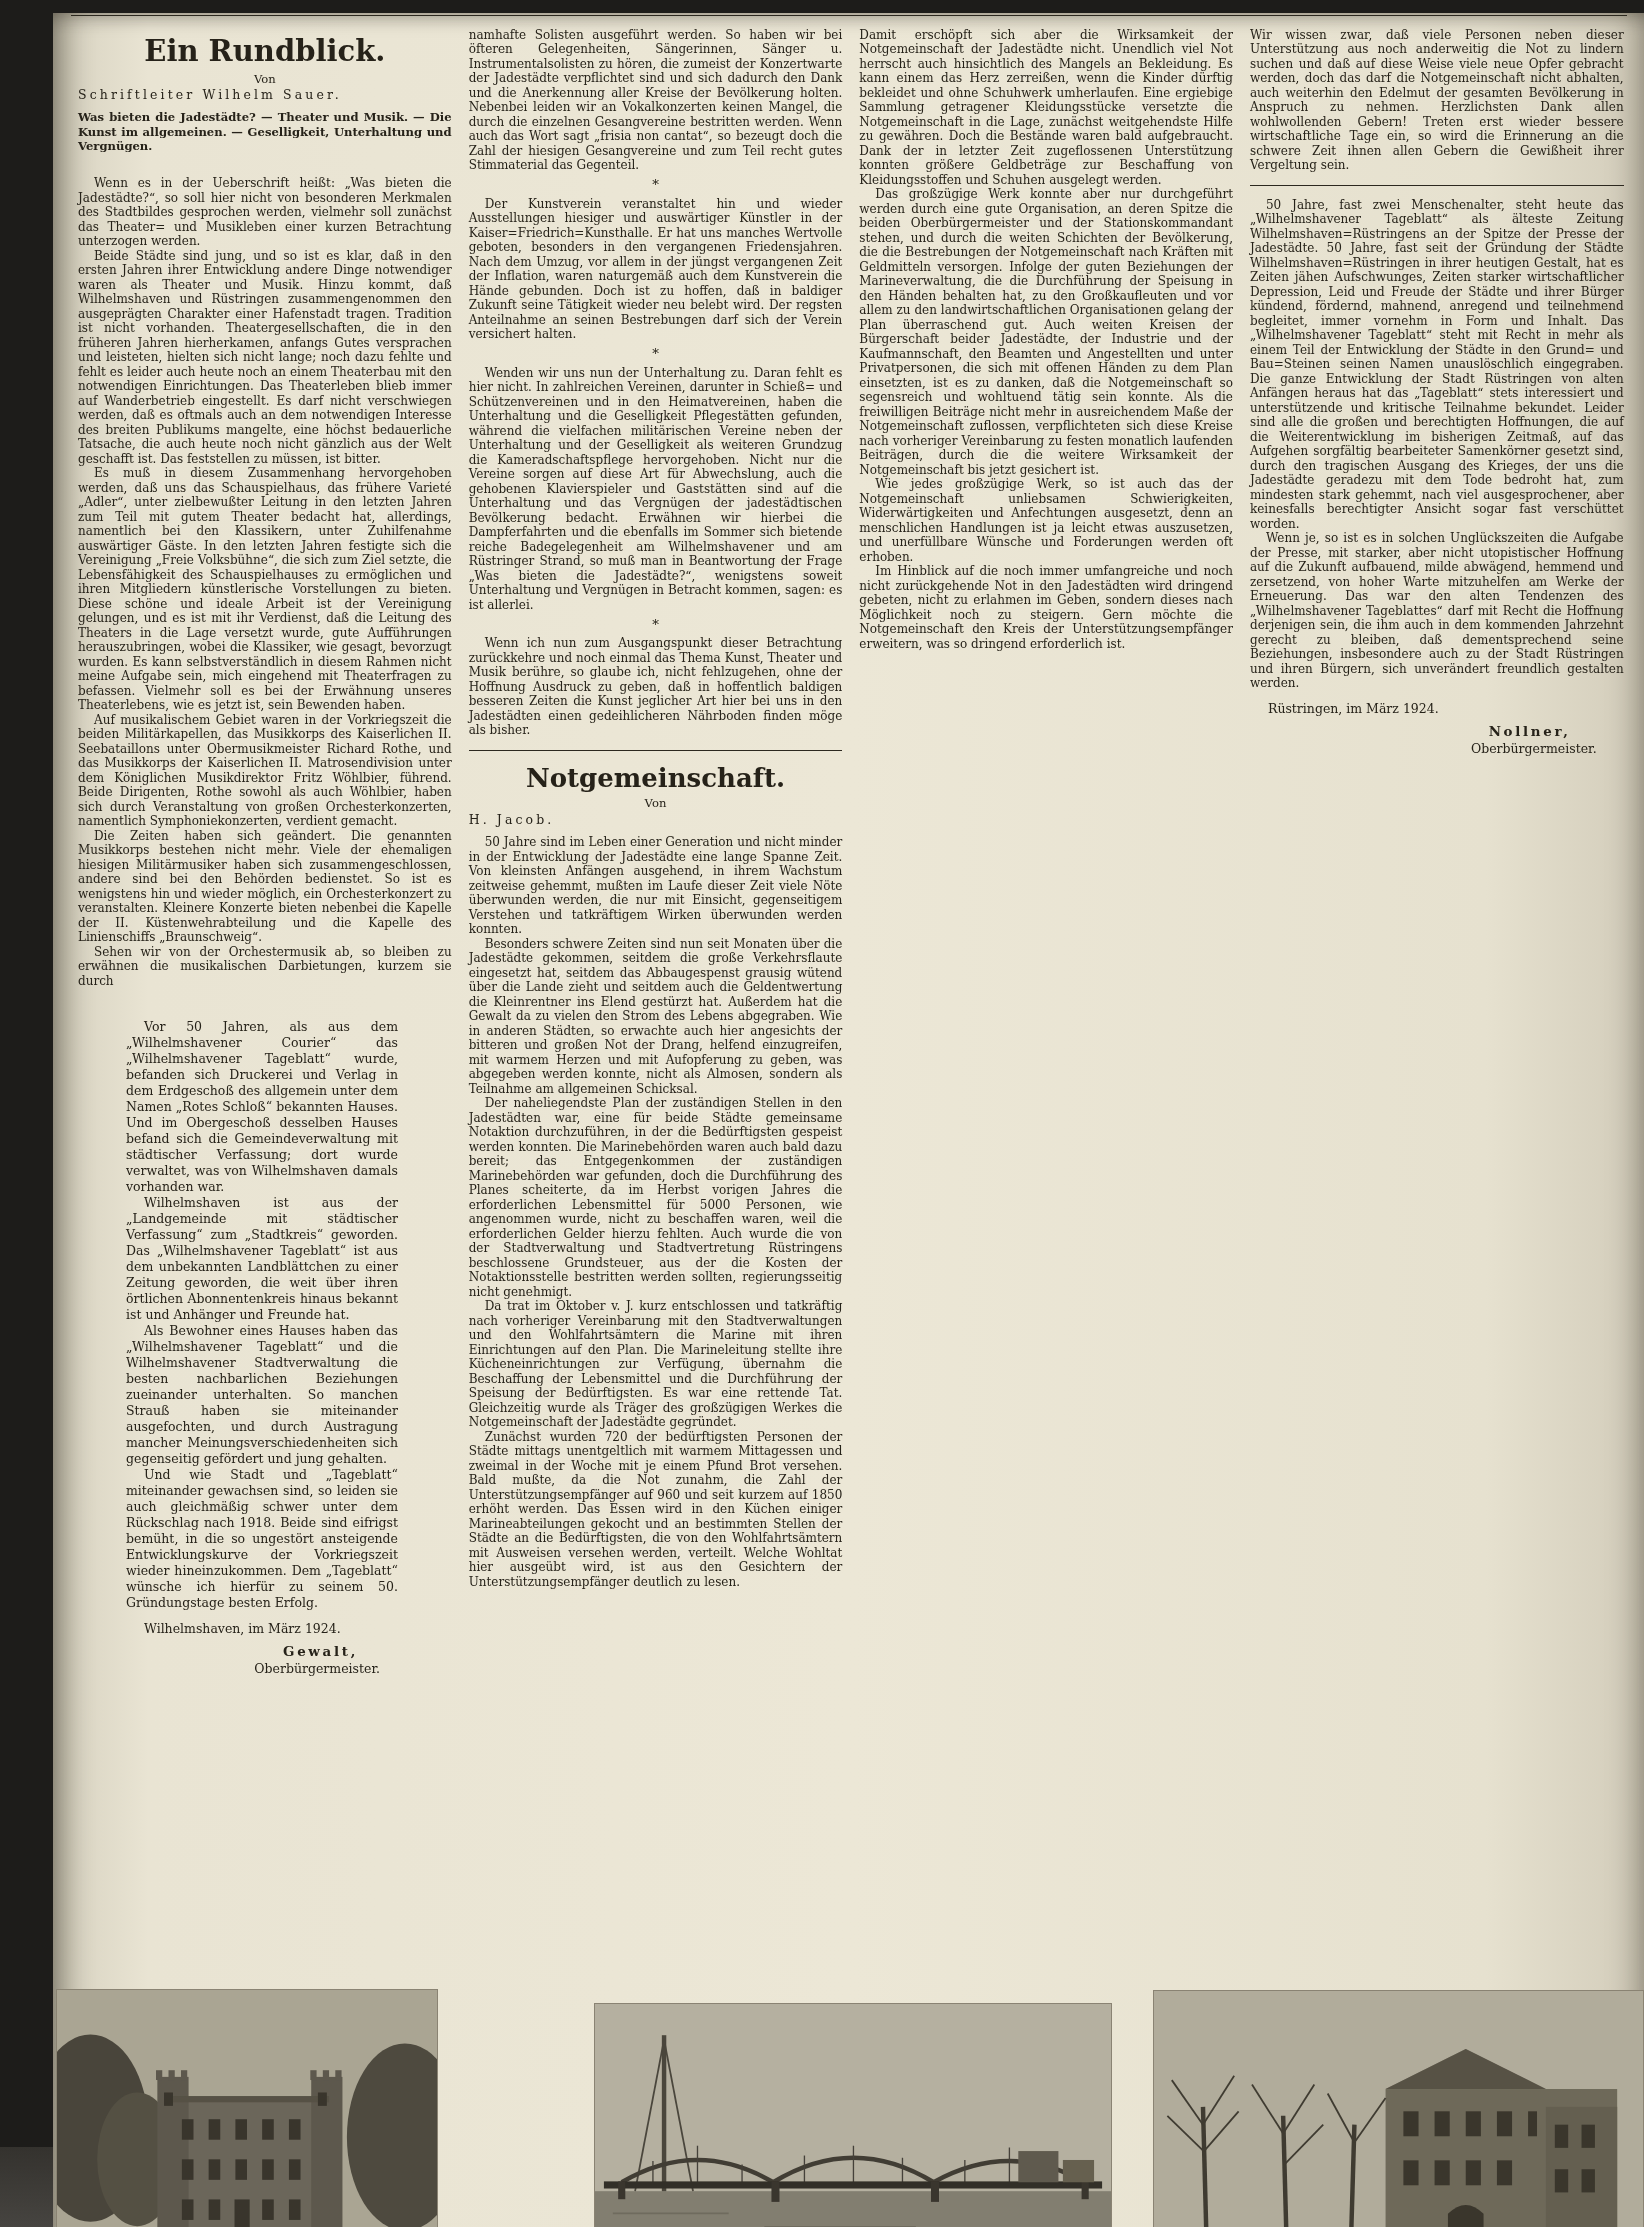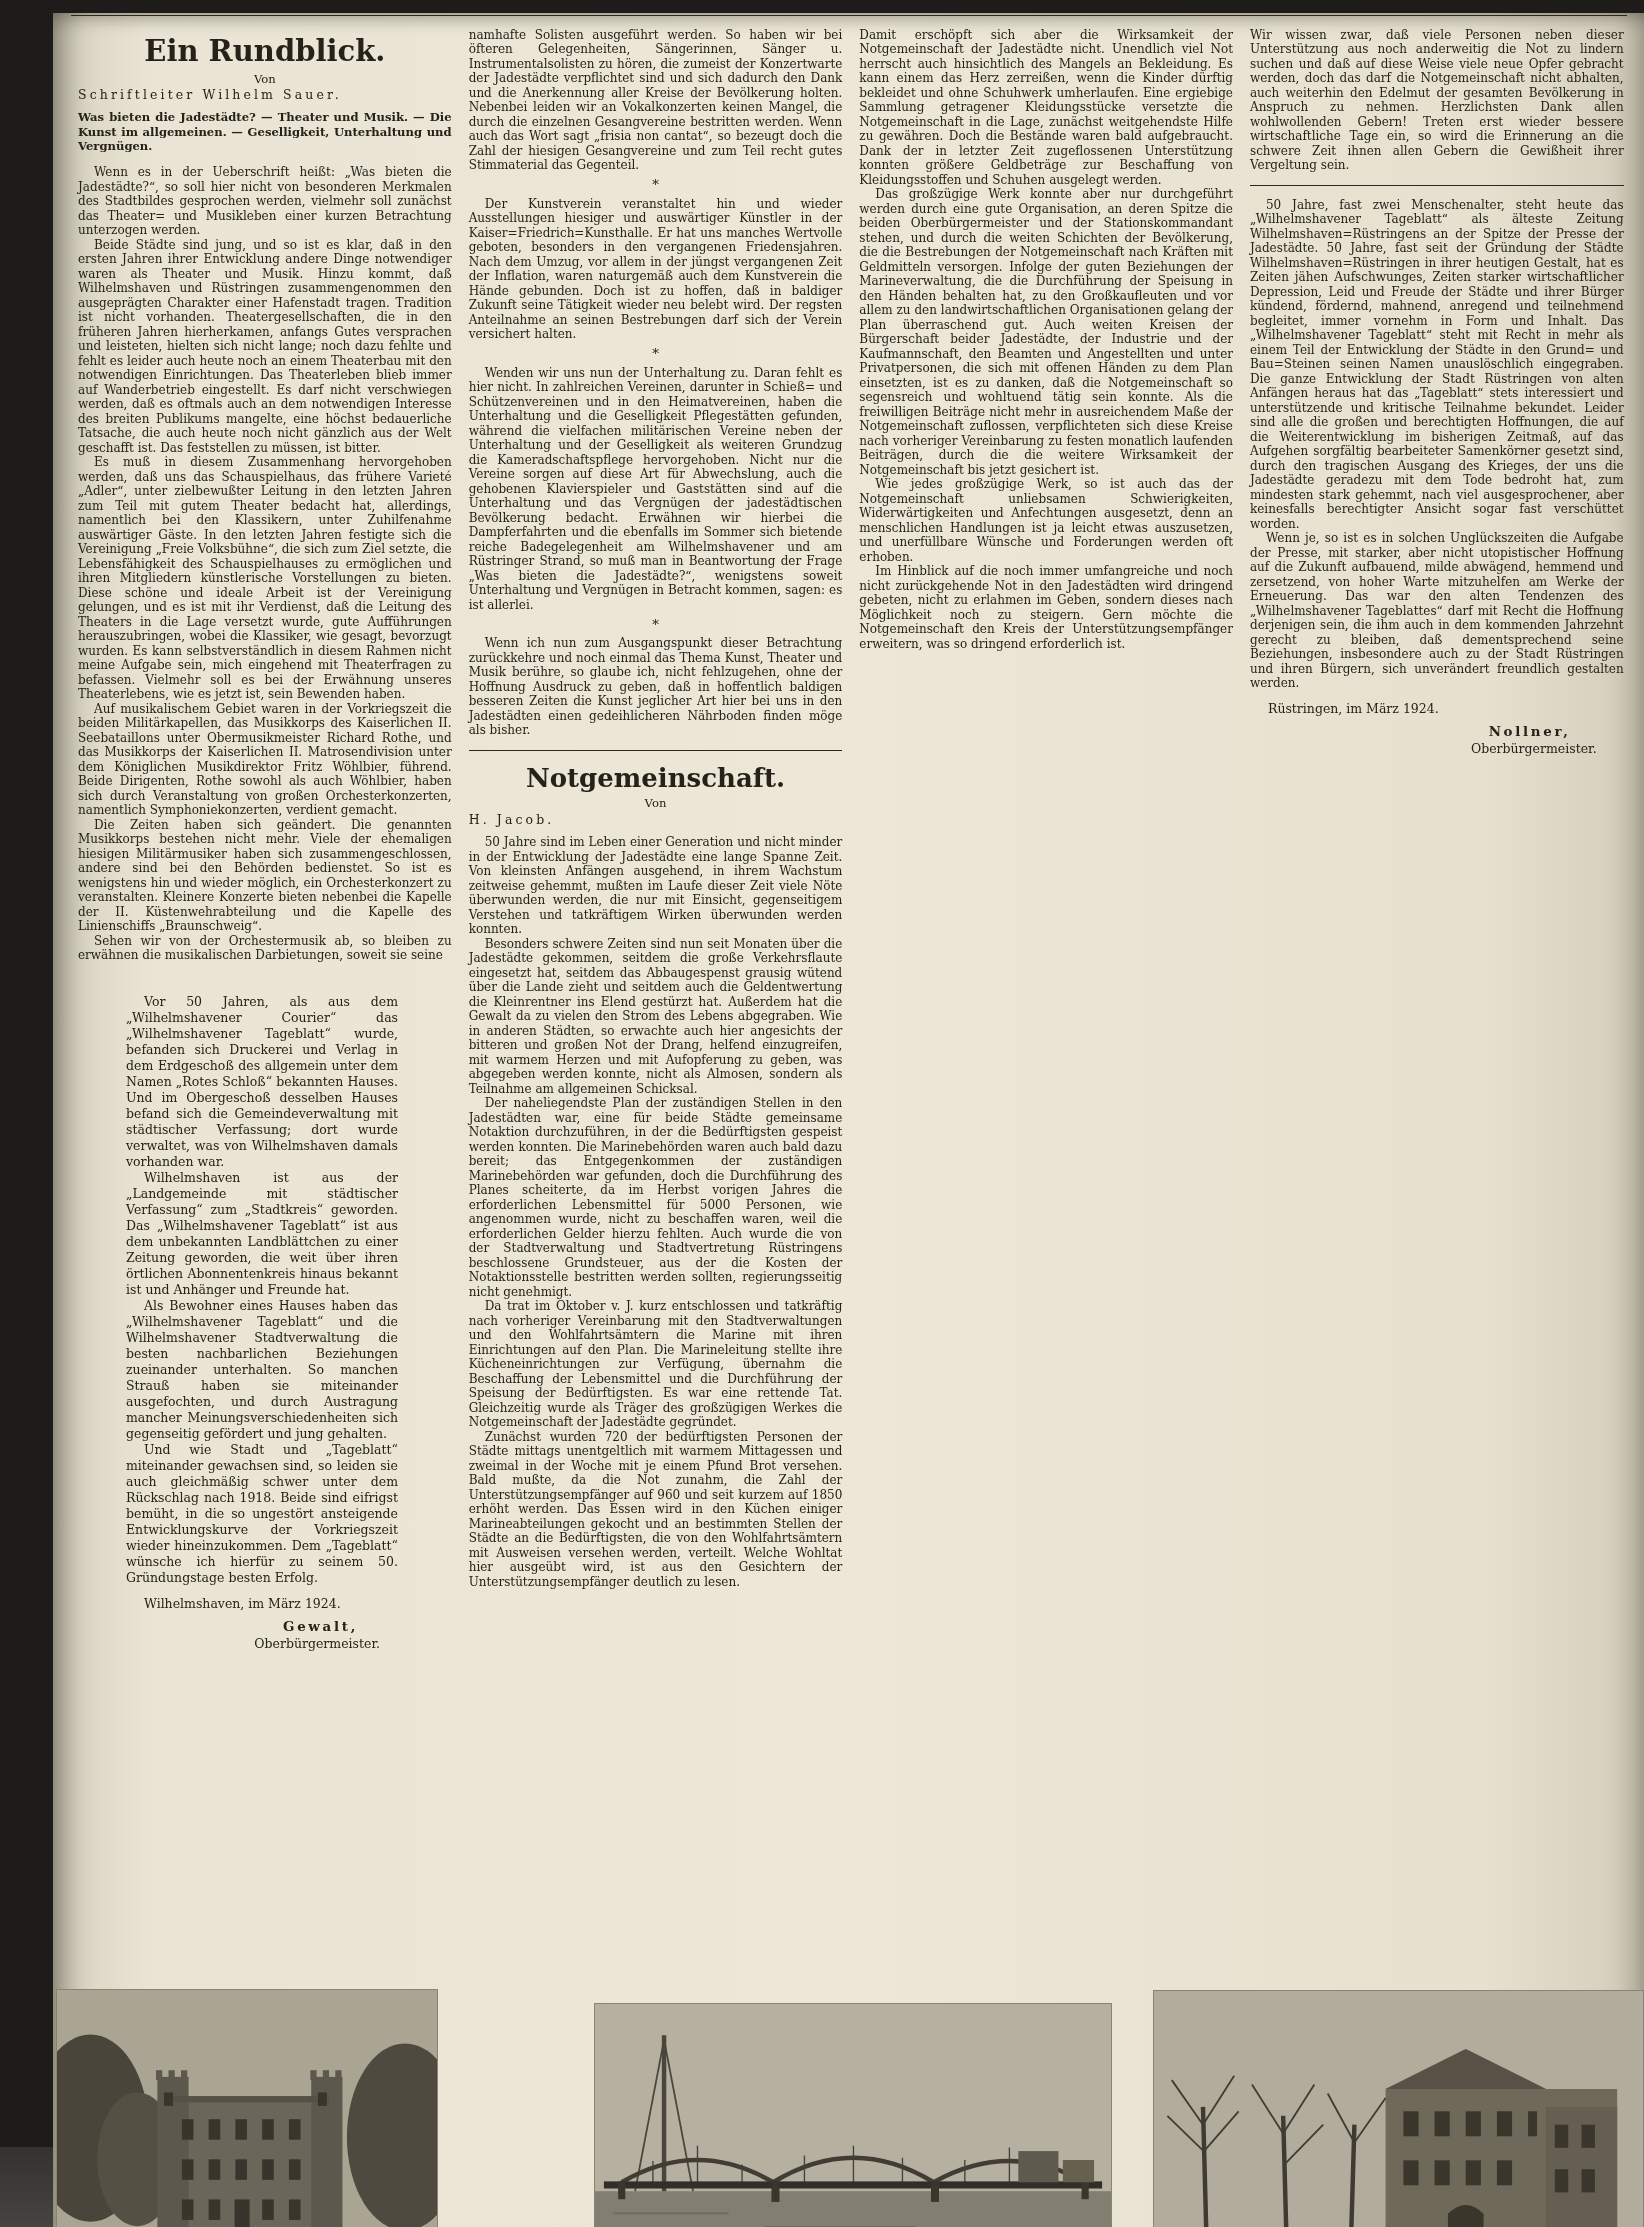--- a/index.html
+++ b/index.html
@@ -31,21 +31,21 @@
   .columns{
     display:flex;gap:17px;padding:11.6px 21.4px 0 25px;height:1933px;overflow:hidden;
     box-sizing:border-box;
   }
   .col{flex:1 1 0;min-width:0;}
 
   h1.art-title{font-size:29px;text-align:center;margin:6.2px 0 0.9px 0;font-weight:bold;}
   h2.art-title{font-size:26px;text-align:center;margin:11.6px 0 0.9px 0;font-weight:bold;}
   .von{text-align:center;font-size:11.6px;margin:3.6px 0 0.9px 0;}
   .author{font-size:12.5px;letter-spacing:3.1px;margin:1.8px 0 8px 0;}
-  .subtitle{font-weight:bold;font-size:11.6px;line-height:14.3px;text-align:justify;margin:0 0 12px 0;}
+  .subtitle{font-weight:bold;font-size:11.6px;line-height:14.3px;text-align:justify;margin:0 0 23px 0;}
 
   .body p.para{
     margin:0;font-size:12px;line-height:14.5px;text-align:justify;text-indent:16px;
     hyphens:auto;-webkit-hyphens:auto;
   }
   .body.cont p.para:first-child{text-indent:0;}
   .body p.para.star{text-align:center;text-indent:0;font-size:13.4px;line-height:15px;margin:4.5px 0;}
 
   .article-sep{border-top:0.9px solid #2c281f;margin:12.5px 0 0 0;}
 
@@ -79,21 +79,21 @@
       <h1 class="art-title">Ein Rundblick.</h1>
       <div class="von">Von</div>
       <div class="author">Schriftleiter Wilhelm Sauer.</div>
       <div class="subtitle">Was bieten die Jadestädte? — Theater und Musik. — Die Kunst im allgemeinen. — Geselligkeit, Unterhaltung und Vergnügen.</div>
       <div class="body">
           <p class="para">Wenn es in der Ueberschrift heißt: „Was bieten die Jadestädte?“, so soll hier nicht von besonderen Merkmalen des Stadtbildes gesprochen werden, vielmehr soll zunächst das Theater= und Musikleben einer kurzen Betrachtung unterzogen werden.</p>
           <p class="para">Beide Städte sind jung, und so ist es klar, daß in den ersten Jahren ihrer Entwicklung andere Dinge notwendiger waren als Theater und Musik. Hinzu kommt, daß Wilhelmshaven und Rüstringen zusammengenommen den ausgeprägten Charakter einer Hafenstadt tragen. Tradition ist nicht vorhanden. Theatergesellschaften, die in den früheren Jahren hierherkamen, anfangs Gutes versprachen und leisteten, hielten sich nicht lange; noch dazu fehlte und fehlt es leider auch heute noch an einem Theaterbau mit den notwendigen Einrichtungen. Das Theaterleben blieb immer auf Wanderbetrieb eingestellt. Es darf nicht verschwiegen werden, daß es oftmals auch an dem notwendigen Interesse des breiten Publikums mangelte, eine höchst bedauerliche Tatsache, die auch heute noch nicht gänzlich aus der Welt geschafft ist. Das feststellen zu müssen, ist bitter.</p>
           <p class="para">Es muß in diesem Zusammenhang hervorgehoben werden, daß uns das Schauspielhaus, das frühere Varieté „Adler“, unter zielbewußter Leitung in den letzten Jahren zum Teil mit gutem Theater bedacht hat, allerdings, namentlich bei den Klassikern, unter Zuhilfenahme auswärtiger Gäste. In den letzten Jahren festigte sich die Vereinigung „Freie Volksbühne“, die sich zum Ziel setzte, die Lebensfähigkeit des Schauspielhauses zu ermöglichen und ihren Mitgliedern künstlerische Vorstellungen zu bieten. Diese schöne und ideale Arbeit ist der Vereinigung gelungen, und es ist mit ihr Verdienst, daß die Leitung des Theaters in die Lage versetzt wurde, gute Aufführungen herauszubringen, wobei die Klassiker, wie gesagt, bevorzugt wurden. Es kann selbstverständlich in diesem Rahmen nicht meine Aufgabe sein, mich eingehend mit Theaterfragen zu befassen. Vielmehr soll es bei der Erwähnung unseres Theaterlebens, wie es jetzt ist, sein Bewenden haben.</p>
           <p class="para">Auf musikalischem Gebiet waren in der Vorkriegszeit die beiden Militärkapellen, das Musikkorps des Kaiserlichen II. Seebataillons unter Obermusikmeister Richard Rothe, und das Musikkorps der Kaiserlichen II. Matrosendivision unter dem Königlichen Musikdirektor Fritz Wöhlbier, führend. Beide Dirigenten, Rothe sowohl als auch Wöhlbier, haben sich durch Veranstaltung von großen Orchesterkonzerten, namentlich Symphoniekonzerten, verdient gemacht.</p>
           <p class="para">Die Zeiten haben sich geändert. Die genannten Musikkorps bestehen nicht mehr. Viele der ehemaligen hiesigen Militärmusiker haben sich zusammengeschlossen, andere sind bei den Behörden bedienstet. So ist es wenigstens hin und wieder möglich, ein Orchesterkonzert zu veranstalten. Kleinere Konzerte bieten nebenbei die Kapelle der II. Küstenwehrabteilung und die Kapelle des Linienschiffs „Braunschweig“.</p>
-          <p class="para">Sehen wir von der Orchestermusik ab, so bleiben zu erwähnen die musikalischen Darbietungen, soweit sie seine</p>
+          <p class="para">Sehen wir von der Orchestermusik ab, so bleiben zu erwähnen die musikalischen Darbietungen, kurzem sie durch</p>
         </div>
 
       <div class="inset">
         <div class="body">
             <p class="para">Vor 50 Jahren, als aus dem „Wilhelmshavener Courier“ das „Wilhelmshavener Tageblatt“ wurde, befanden sich Druckerei und Verlag in dem Erdgeschoß des allgemein unter dem Namen „Rotes Schloß“ bekannten Hauses. Und im Obergeschoß desselben Hauses befand sich die Gemeindeverwaltung mit städtischer Verfassung; dort wurde verwaltet, was von Wilhelmshaven damals vorhanden war.</p>
             <p class="para">Wilhelmshaven ist aus der „Landgemeinde mit städtischer Verfassung“ zum „Stadtkreis“ geworden. Das „Wilhelmshavener Tageblatt“ ist aus dem unbekannten Landblättchen zu einer Zeitung geworden, die weit über ihren örtlichen Abonnentenkreis hinaus bekannt ist und Anhänger und Freunde hat.</p>
             <p class="para">Als Bewohner eines Hauses haben das „Wilhelmshavener Tageblatt“ und die Wilhelmshavener Stadtverwaltung die besten nachbarlichen Beziehungen zueinander unterhalten. So manchen Strauß haben sie miteinander ausgefochten, und durch Austragung mancher Meinungsverschiedenheiten sich gegenseitig gefördert und jung gehalten.</p>
             <p class="para">Und wie Stadt und „Tageblatt“ miteinander gewachsen sind, so leiden sie auch gleichmäßig schwer unter dem Rückschlag nach 1918. Beide sind eifrigst bemüht, in die so ungestört ansteigende Entwicklungskurve der Vorkriegszeit wieder hineinzukommen. Dem „Tageblatt“ wünsche ich hierfür zu seinem 50. Gründungstage besten Erfolg.</p>
           </div>
         <div class="dateline">Wilhelmshaven, im März 1924.</div>

